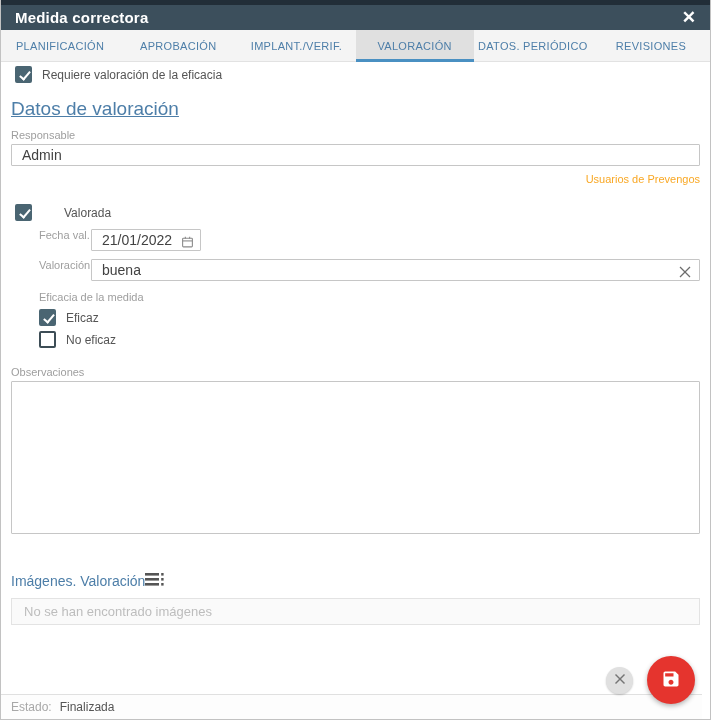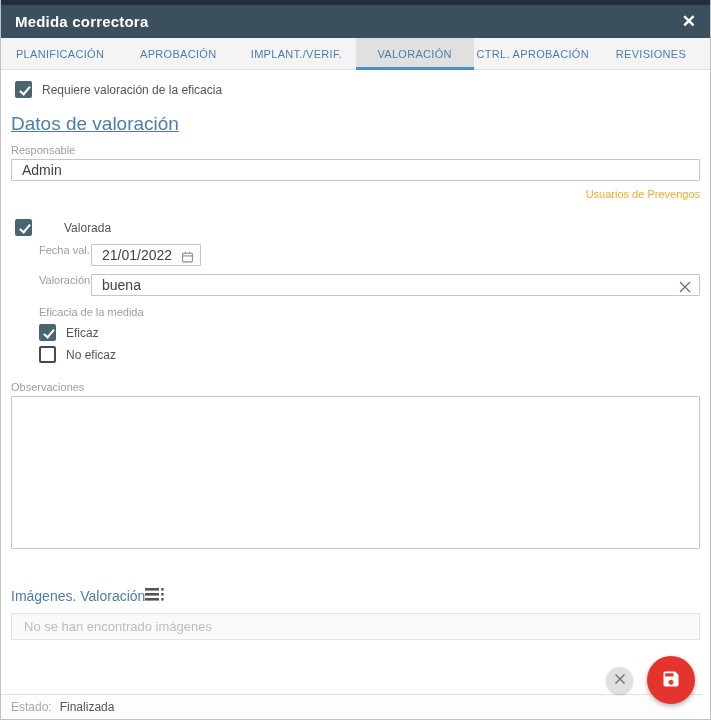--- a/index.html
+++ b/index.html
@@ -6,21 +6,21 @@
   html,body { width:711px; height:720px; }
   body { font-family:"Liberation Sans", sans-serif; background:#fff; }
 
   .dialog {
     position:relative; width:711px; height:720px; background:#ffffff;
     border-left:1px solid #c2c2c2; border-right:1px solid #c2c2c2; border-bottom:1px solid #c2c2c2;
     overflow:hidden;
   }
   .top-strip { height:5px; background:#222e38; }
   .titlebar {
-    height:33px; background:#3c4f5c; color:#ffffff;
+    height:25px; background:#3c4f5c; color:#ffffff;
     display:flex; align-items:center; justify-content:space-between; padding:0 14px;
   }
   .titlebar .title { font-size:15px; font-weight:700; letter-spacing:.2px; }
   .titlebar .close { font-size:17px; font-weight:700; cursor:pointer; line-height:1; }
 
   .tabs { display:flex; height:32px; background:#f4f4f4; border-bottom:1px solid #e2e2e2; }
   .tab {
     flex:1; display:flex; align-items:center; justify-content:center;
     font-size:11px; color:#4d7ea8; letter-spacing:.3px; cursor:pointer; position:relative;
     white-space:nowrap;
@@ -37,21 +37,21 @@
     width:17px; height:17px; border:2px solid #3d4d56; border-radius:2px;
     background:#fff; position:relative; flex:0 0 auto; cursor:pointer;
   }
   .cb.checked { background:#4a6572; border-color:#4a6572; }
   .cb.checked::after {
     content:""; position:absolute; left:5px; top:1px; width:4px; height:9px;
     border:solid #fff; border-width:0 2px 2px 0; transform:rotate(40deg);
   }
   .cb-label { font-size:12px; color:#555; }
 
-  .row1 { margin:11px 0 0 4px;align-items:center; }
+  .row1 { margin:4px 0 0 4px;align-items:center; }
   .section-heading { margin-top:15px; font-size:19px; font-weight:500; color:#4d7ea8;text-decoration:underline; }
 
   .field-label { font-size:11px; color:#9e9e9e; }
   .lbl-responsable { margin-top:9px; }
   .text-input {
     width:100%; height:22px; border:1px solid #c6c6c6; border-radius:1px;
     font-family:"Liberation Sans", sans-serif; font-size:14px; color:#424242;
     padding:0 10px; background:#fff; outline:none;
   }
   .input-responsable { margin-top:3px; }
@@ -128,21 +128,21 @@
         <span>APROBACIÓN</span>
       </div>
     <div class="tab">
         <span>IMPLANT./VERIF.</span>
       </div>
     <div class="tab active">
         <span>VALORACIÓN</span>
         <span class="underline"></span>
       </div>
     <div class="tab">
-        <span>CTRL. APROBACIÓN</span>
+        <span>DATOS. PERIÓDICO</span>
       </div>
     <div class="tab">
         <span>REVISIONES</span>
       </div>
   </div>
 
   <div class="content">
 
     <div class="cb-row row1">
       <span class="cb checked"></span>

